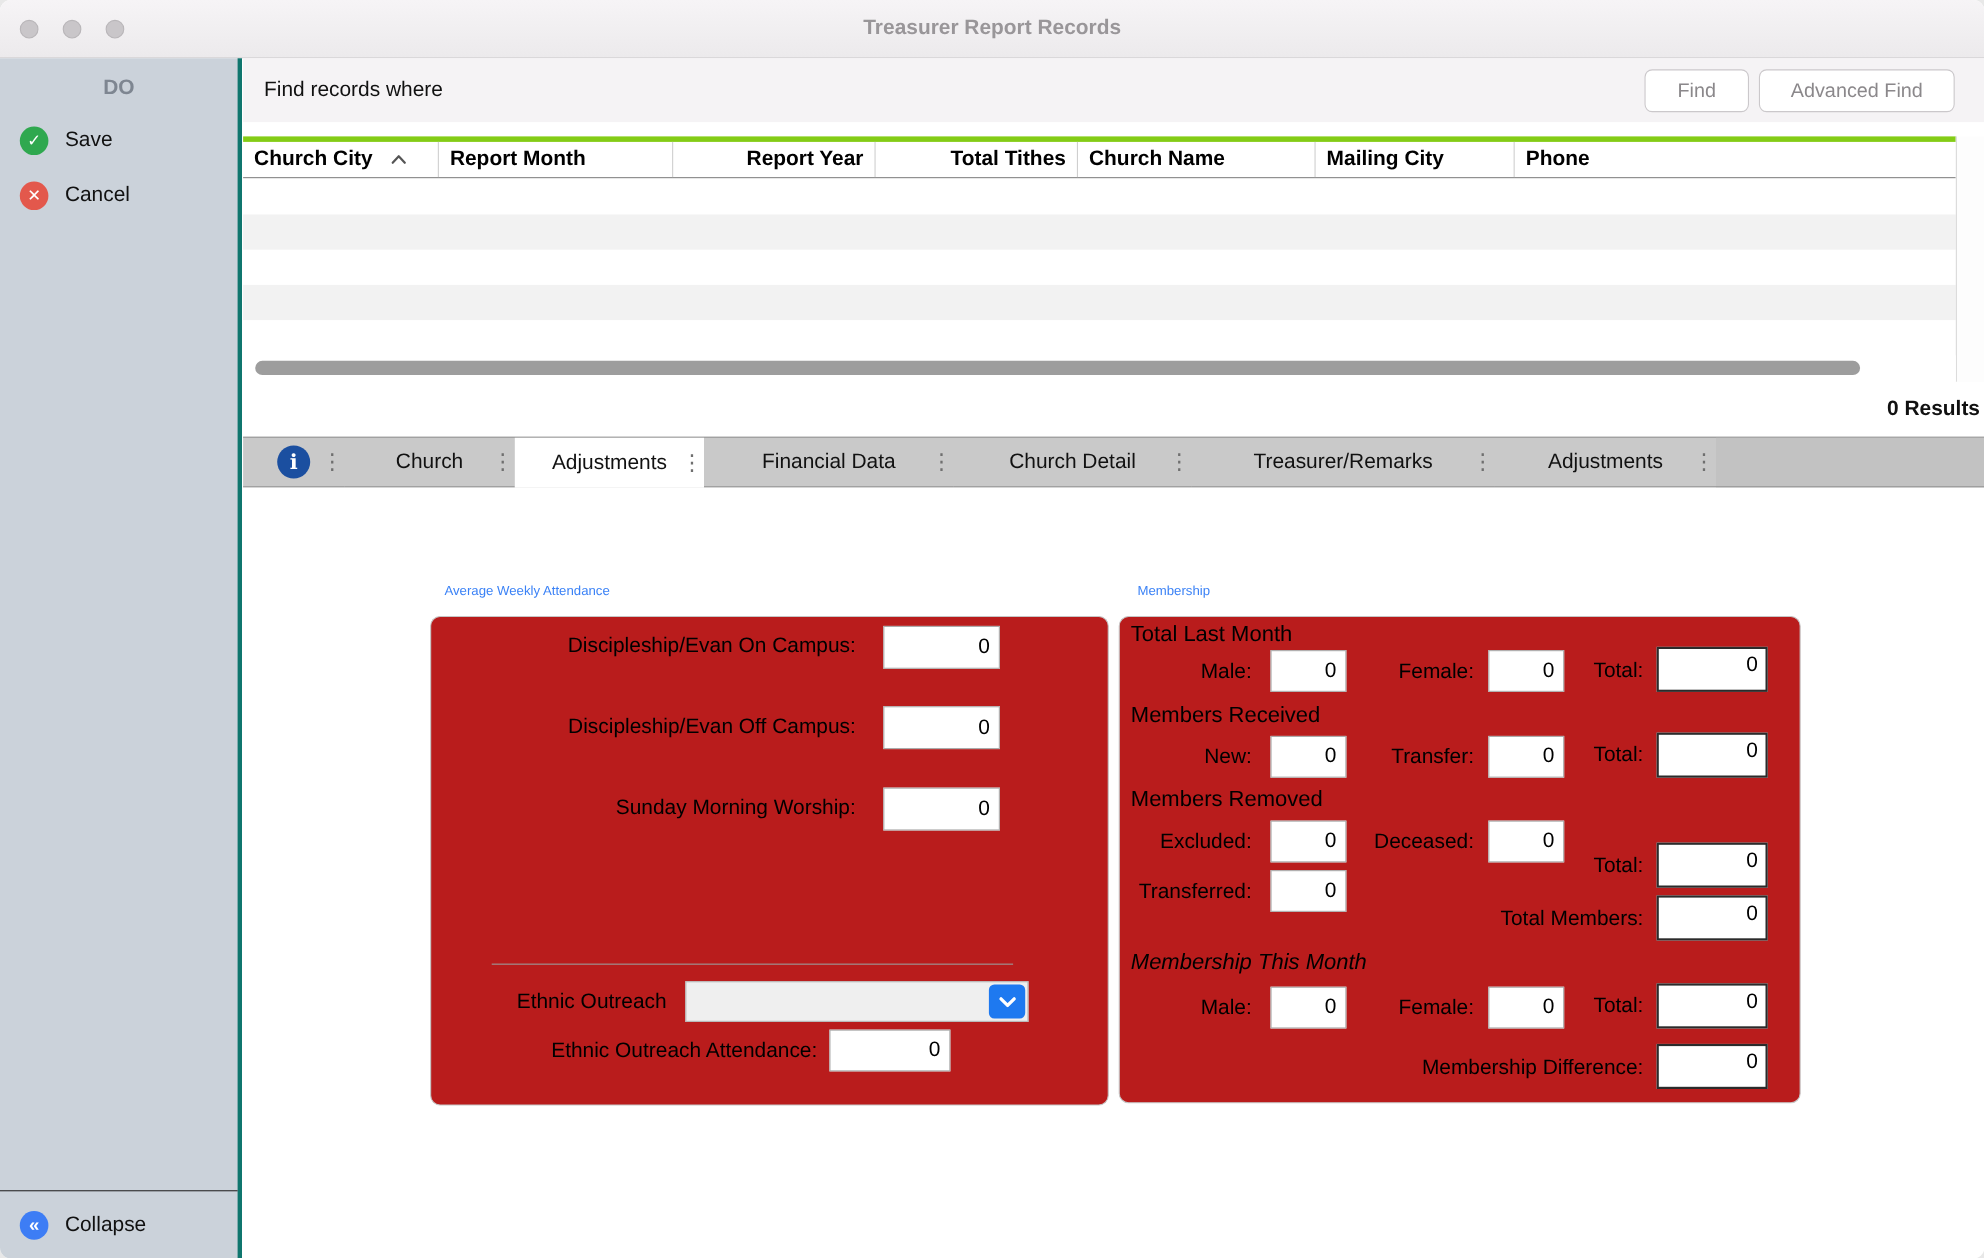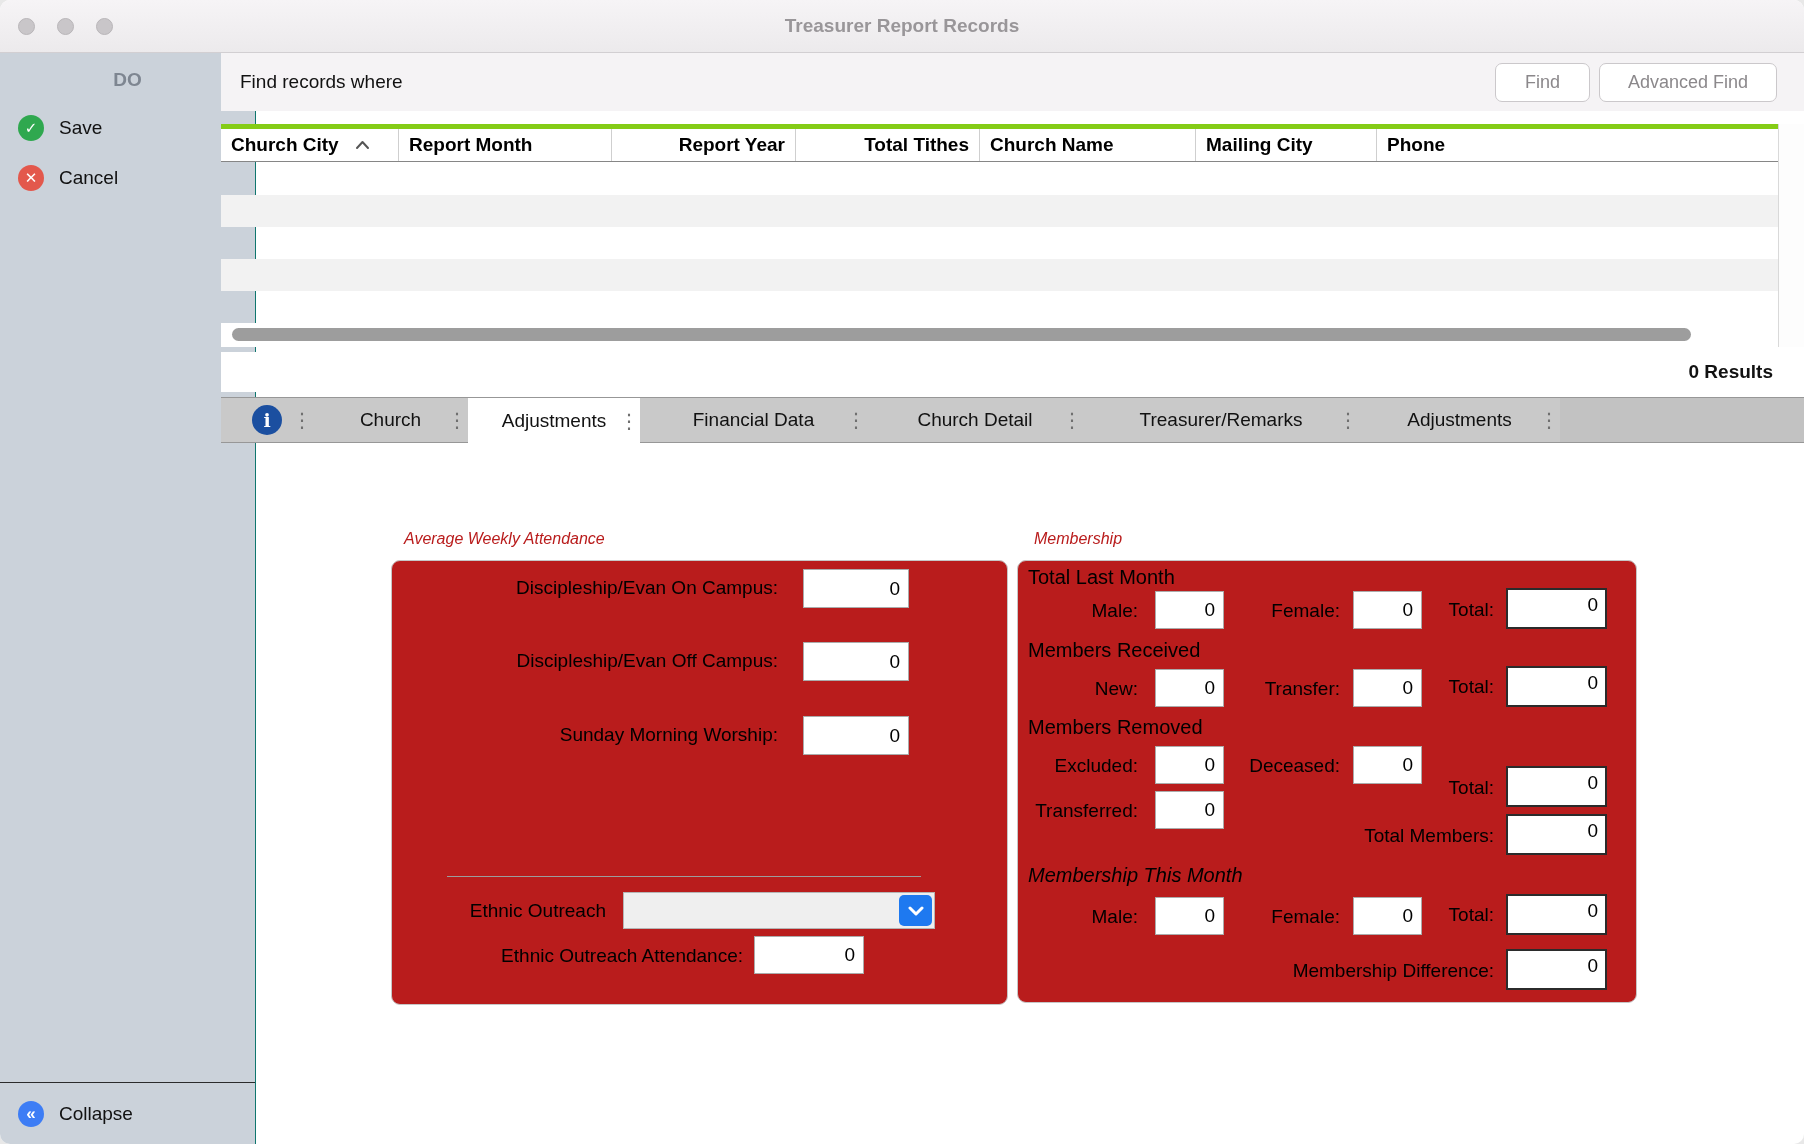--- a/index.html
+++ b/index.html
@@ -20,22 +20,22 @@
     background: linear-gradient(#f6f4f6, #eceaec);
     border-bottom: 1px solid #d2cfd2;
     display:flex; align-items:center; justify-content:center;
   }
   .traffic { position:absolute; left:18px; top:18px; display:flex; gap:22px; }
   .light { width:17px; height:17px; border-radius:50%; background:#c9c6c9; border:1px solid #b9b6b9; }
   .win-title { font-size:19px; font-weight:bold; color:#999699; }
 
   
   .sidebar {
-    position:absolute; top:53px; left:0; width:256px; height:1091px;
-    background:#cbd2da; border-right:1px solid #0f766e;
+    position:absolute; top:53px; left:0; width:220px; height:1091px;
+    background:#cbd2da; border-right:4px solid #0f766e;
   }
   .side-header { margin-top:16px; text-align:center; font-size:19px; font-weight:bold; color:#7e8691; }
   .side-item { display:flex; align-items:center; gap:15px; padding-left:18px; height:50px; cursor:pointer; font-size:19px; color:#111; }
   .side-item.save { margin-top:12px; }
   .icon-circle {
     width:26px; height:26px; border-radius:50%; flex:0 0 26px;
     display:flex; align-items:center; justify-content:center;
     color:#fff; font-size:15px; font-weight:bold;
   }
   .ic-save { background:#2fa84f; }
@@ -91,21 +91,21 @@
     position:absolute; top:124px; right:0; width:26px; height:223px;
     background:#fdfdfd; border-left:1px solid #d9d9d9;
   }
   .h-scroll-area { position:absolute; top:323px; left:221px; right:26px; height:24px; background:#fff; }
   .h-thumb {
     position:absolute; left:11px; top:5px; width:1459px; height:13px;
     background:#9d9d9d; border-radius:7px; cursor:grab;
   }
   .results {
     position:absolute; top:352px; left:221px; right:0; height:40px;
-    display:flex; align-items:center; justify-content:flex-end; padding-right:31px;
+    display:flex; align-items:center; justify-content:flex-end; padding-right:4px;
     font-size:19px; font-weight:600; color:#111; background:#fff;
   }
 
   
   .tabbar {
     position:absolute; top:397px; left:221px; right:0; height:46px;
     background:#c9c9c9; border-top:1px solid #979797; display:flex; align-items:stretch;
   }
   .tab {
     position:relative; display:flex; align-items:center; justify-content:center;
@@ -117,21 +117,21 @@
     color:#6f6f6f; font-size:20px; line-height:1; pointer-events:none;
   }
   .tab-fill { flex:1; background:#c2c2c2; border-bottom:1px solid #979797; }
   .info-icon {
     width:30px; height:30px; border-radius:50%; background:#1b4fa0;
     display:flex; align-items:center; justify-content:center;
   }
   .info-i { color:#fff; font-family:"DejaVu Serif", serif; font-weight:bold; font-size:19px; line-height:1; }
 
   
-  .group-label { position:absolute; font-size:16px; color:#b91c1c;font-style:italic; }
+  .group-label { position:absolute; font-size:12px; color:#3b82f6; }
   .groupbox { position:absolute; border:1px solid #c6c6c6; border-radius:9px; background:#b91c1c; }
   .gb-left  { left:391px;  top:560px; width:617px; height:445px; }
   .gb-right { left:1017px; top:560px; width:620px; height:443px; }
   .flabel { position:absolute; font-size:19px; color:#000; white-space:nowrap; }
   .heading { position:absolute; font-size:20px; color:#000; white-space:nowrap; }
   .num-input {
     position:absolute; height:39px; border:1px solid #ababab; background:#fff;
     font-family:"Liberation Sans","DejaVu Sans",sans-serif;
     font-size:19px; text-align:right; padding:0 8px; color:#000;
   }

